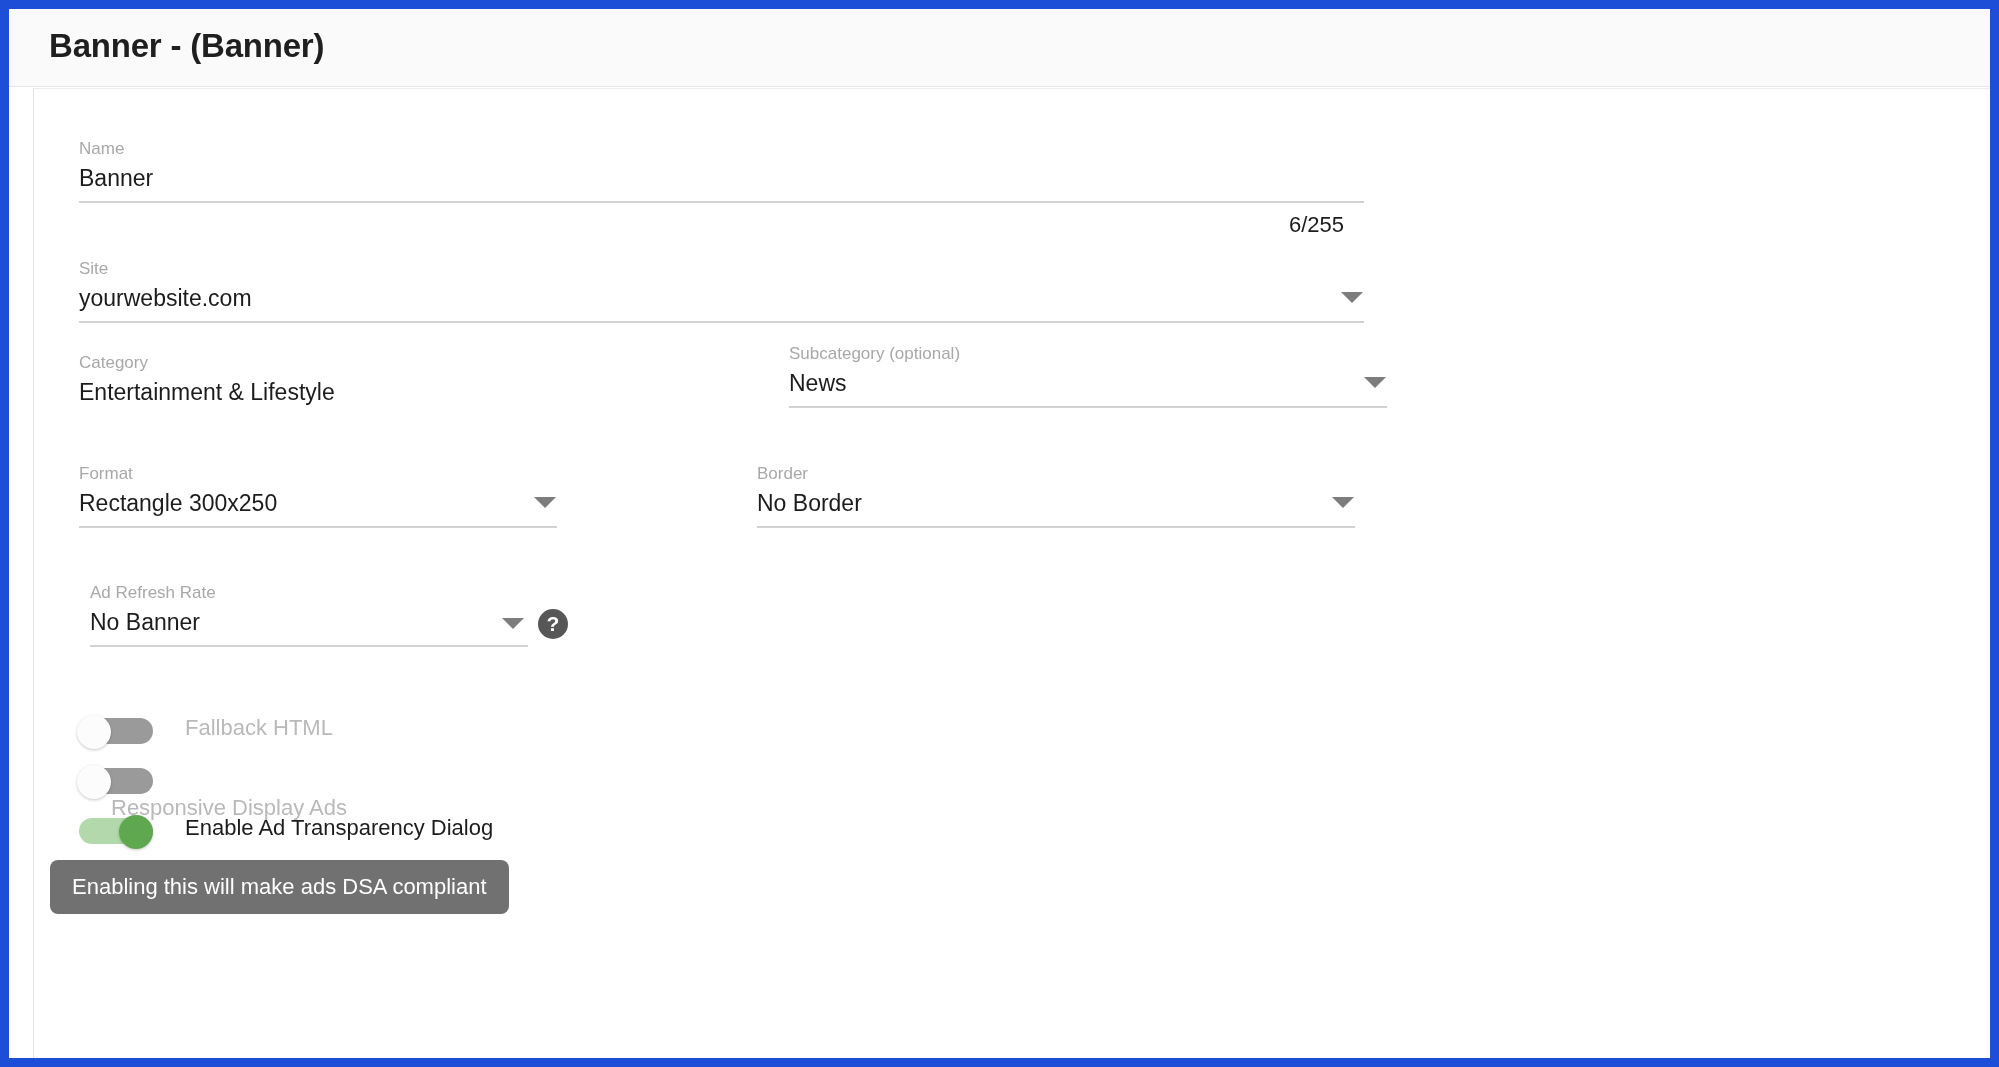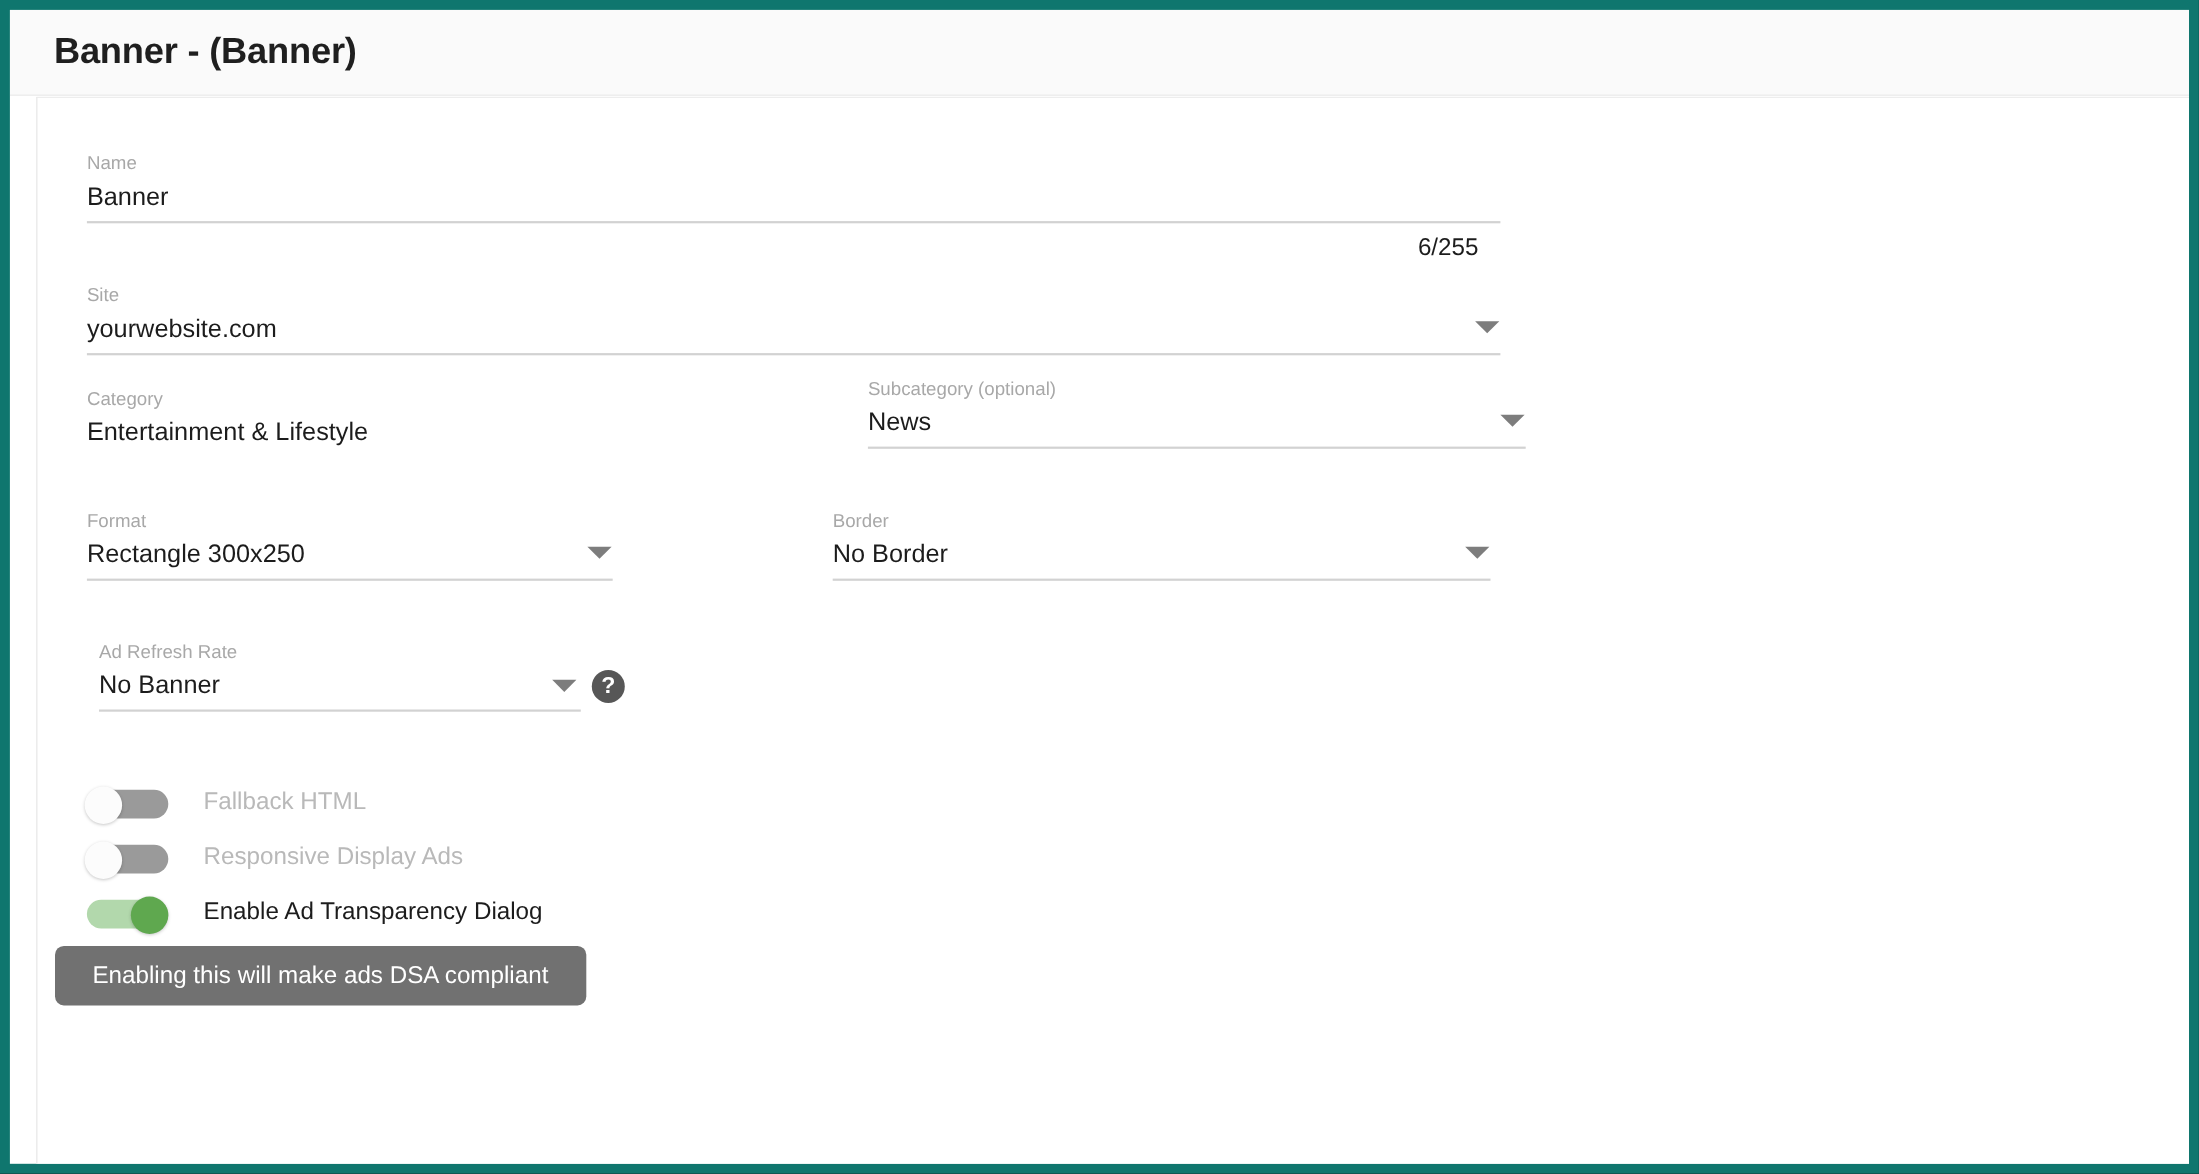--- a/index.html
+++ b/index.html
@@ -13,21 +13,21 @@
     overflow: hidden;
     font-family: "Liberation Sans", sans-serif;
   }
 
   
   .screen {
     position: absolute;
     left: 0; top: 0;
     width: 1999px;
     height: 1067px;
-    background: #0f766e;
+    background: #1d4ed8;
     box-sizing: border-box;
   }
 
   
   .app {
     position: absolute;
     left: 9px;
     top: 9px;
     width: 1981px;
     height: 1049px;
@@ -172,21 +172,21 @@
   .toggle-label.disabled { color: #b9b9b9; }
   .toggle-label.enabled  { color: #1c1c1c; }
 
   
   .tooltip {
     position: absolute;
     background: #717171;
     color: #ffffff;
     border-radius: 8px;
     font-size: 22px;
-    padding: 0 34px;
+    padding: 0 22px;
     height: 54px;
     line-height: 54px;
     white-space: nowrap;
   }
 </style>
 </head>
 <body>
 
 <div class="screen">
   <div class="app">
@@ -247,21 +247,21 @@
       <div class="help-icon" style="left:504px; top:520px;">?</div>
 
       <div class="toggle-row" style="left:45px; top:626px;">
         <span class="switch off">
           <span class="track"></span>
           <span class="thumb"></span>
         </span>
         <span class="toggle-label disabled">Fallback HTML</span>
       </div>
 
-      <div class="toggle-row" style="left:45px; top:676px;">
+      <div class="toggle-row" style="left:45px; top:676px;flex-direction:column;">
         <span class="switch off">
           <span class="track"></span>
           <span class="thumb"></span>
         </span>
         <span class="toggle-label disabled">Responsive Display Ads</span>
       </div>
 
       <div class="toggle-row" style="left:45px; top:726px;">
         <span class="switch on">
           <span class="track"></span>

